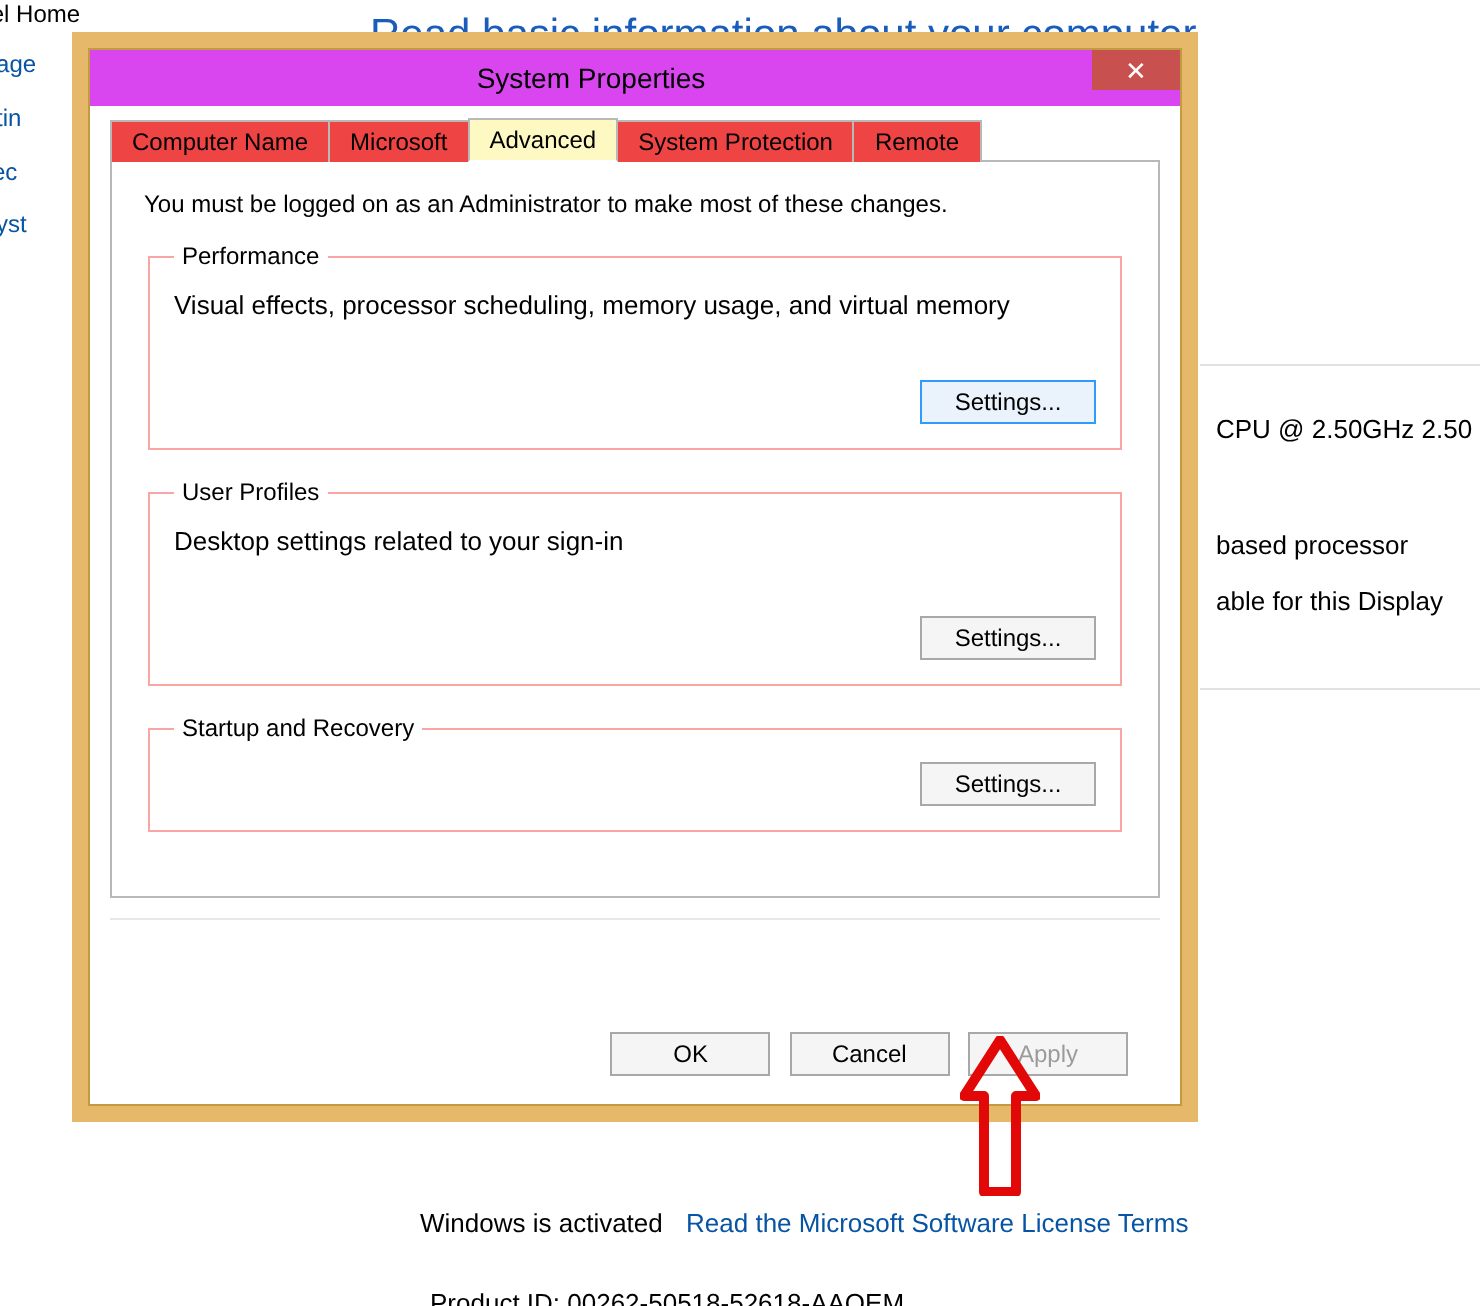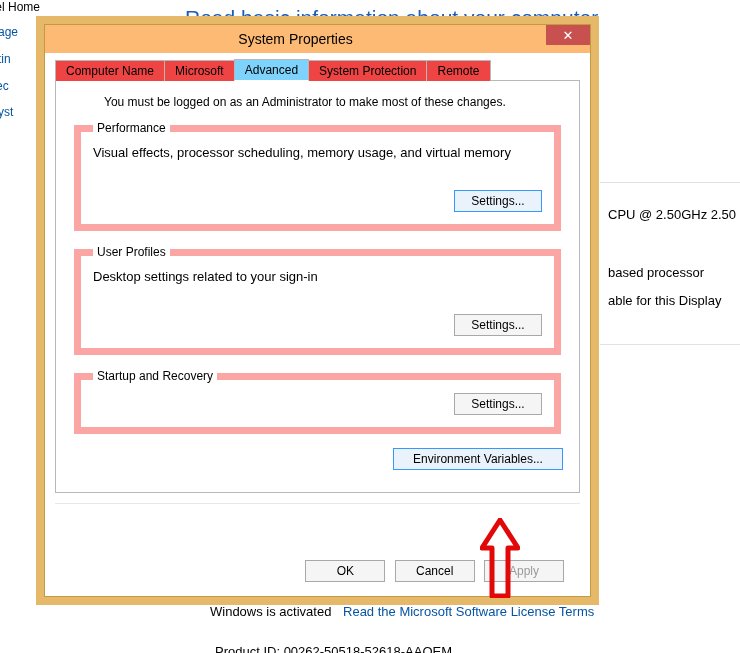--- a/index.html
+++ b/index.html
@@ -77,21 +77,21 @@
     top: 24px;
     width: 547px;
     background: #fff;
     border: 1px solid #c29a3f;
     box-shadow: 0 0 0 8px #e6b96a;
   }
   .titlebar {
     height: 28px;
     display: flex;
     align-items: center;
-    background: #fdba74;
+    background: #d946ef;
   }
   .title {
     flex: 1;
     text-align: center;
     font-size: 14px;
     color: #000;
   }
   .titlebar-close {
     width: 44px;
     height: 20px;
@@ -125,36 +125,36 @@
     padding:3px 10px;
     background:#ef4444;
     font-size:12px;
     margin-right:-1px;
     position:relative;
     top:1px;
     cursor:pointer;
     color:#000;
   }
   .tab.active {
-    background:#7dd3fc;
+    background:#fef9c3;
     border-bottom:1px solid #fff;
     top:1px;
     z-index:1;
   }
 
   .tab-panel {
     border:1px solid #b8b8b8;
     border-top:none;
     padding:14px 16px 18px 16px;
   }
 
-  .admin-msg { font-size:12px; margin-bottom:12px;margin-left:32px; }
+  .admin-msg { font-size:12px; margin-bottom:12px; }
 
   fieldset.group {
-    border:7px solid #fca5a5;
+    border:1px solid #fca5a5;
     padding:10px 12px 12px 12px;
     margin-bottom:14px;
     position:relative;
   }
   fieldset.group legend {
     font-size:12px;
     padding:0 4px;
     color:#000;
   }
   .group-desc { font-size:13px; margin-bottom:30px; }
@@ -261,23 +261,20 @@
         </div>
       </fieldset>
 
       <fieldset class="group">
         <legend>Startup and Recovery</legend>
         <div class="group-btnrow">
           <button class="win">Settings...</button>
         </div>
       </fieldset>
 
-      <div class="envrow">
-        <button class="win highlight" style="min-width:170px">Environment Variables...</button>
-      </div>
     </div>
 
     <div class="buttonbar">
       <button class="win">OK</button>
       <button class="win">Cancel</button>
       <button class="win" disabled="">Apply</button>
     </div>
 
   </div>
 </div>

